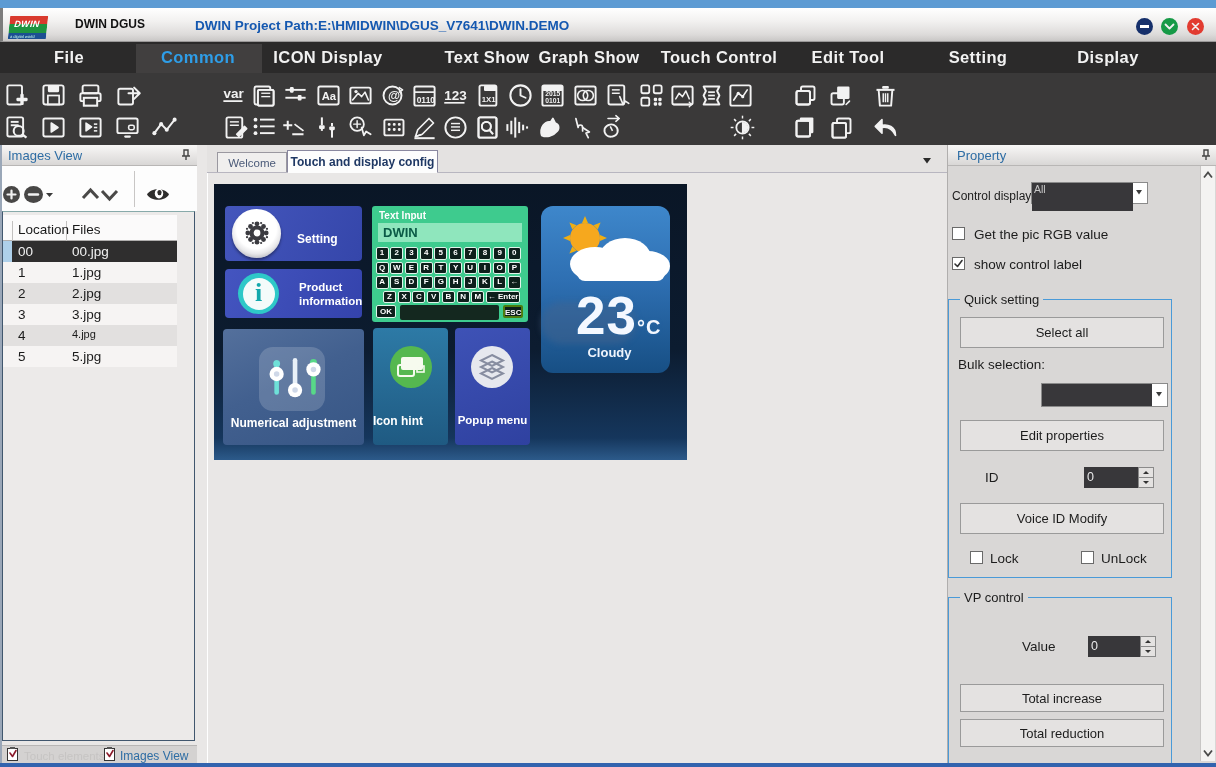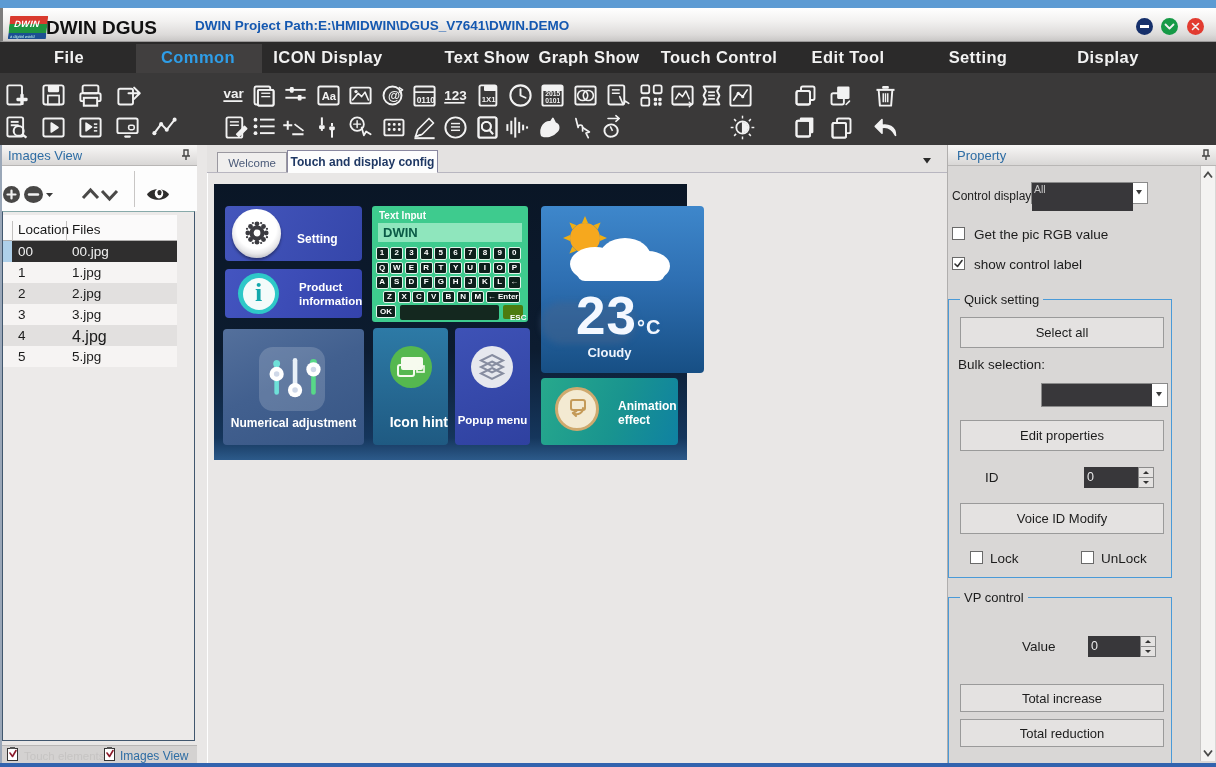--- a/index.html
+++ b/index.html
@@ -10,21 +10,21 @@
 </style></head><body>
 <div class="abs" style="left:0;top:0;width:1216px;height:8px;background:#5d9bd3;"></div>
 <div class="abs" style="left:0;top:8px;width:1216px;height:34px;background:linear-gradient(180deg,#ffffff 0%,#f2f1f0 40%,#dddbda 80%,#c9c7c6 100%);border-left:3px solid #7c7c7c;border-bottom:1px solid #9a9898;"></div>
 <div class="abs" style="left:9px;top:16px;width:38px;height:23px;transform:skewX(-6deg);overflow:hidden;">
 <div class="abs" style="left:0;top:0;width:38px;height:8px;background:#d93a2e;"></div>
 <div class="abs" style="left:0;top:8px;width:38px;height:9px;background:#1f9440;"></div>
 <div class="abs" style="left:0;top:17px;width:38px;height:6px;background:#1c4f92;"></div>
 <div class="abs" style="left:5px;top:3px;color:#fff;font-size:9px;font-weight:700;font-style:italic;letter-spacing:.3px;">DWIN</div>
 <div class="abs" style="left:2px;top:17.5px;color:#cfe;font-size:4px;">a digital world</div>
 </div>
-<div class="abs" style="left:46px;top:17px;font-size:19px;font-weight:700;color:#111;">DWIN DGUS</div>
+<div class="abs" style="left:75px;top:17px;font-size:12px;font-weight:700;color:#111;">DWIN DGUS</div>
 <div class="abs" style="left:195px;top:18px;font-size:13.5px;font-weight:700;color:#1558b0;">DWIN Project Path:E:\HMIDWIN\DGUS_V7641\DWIN.DEMO</div>
 <div class="abs" style="left:1136px;top:18px;width:17px;height:17px;border-radius:50%;background:#16306b;"></div>
 <div class="abs" style="left:1140px;top:25px;width:9px;height:3px;background:#fff;"></div>
 <div class="abs" style="left:1161px;top:18px;width:17px;height:17px;border-radius:50%;background:#169a47;"></div>
 <div class="abs" style="left:1161px;top:18px;">
     <svg width="17" height="17" viewBox="0 0 17 17" style="display:block;">
       <path d="M4.5 6.5 L8.5 10.5 L12.5 6.5" fill="none" stroke="#f2f2f2" stroke-width="1.8" stroke-linecap="round" stroke-linejoin="round"></path>
     </svg>
   </div>
 <div class="abs" style="left:1187px;top:18px;width:17px;height:17px;border-radius:50%;background:#e23b30;"></div>
@@ -464,21 +464,21 @@
 <div class="abs" style="left:18px;top:265px;font-size:13.5px;color:#1a1a1a;">1</div>
 <div class="abs" style="left:72px;top:265px;font-size:13.5px;color:#1a1a1a;">1.jpg</div>
 <div class="abs" style="left:3px;top:283px;width:174px;height:21px;background:#e2e0df;"></div>
 <div class="abs" style="left:18px;top:286px;font-size:13.5px;color:#1a1a1a;">2</div>
 <div class="abs" style="left:72px;top:286px;font-size:13.5px;color:#1a1a1a;">2.jpg</div>
 <div class="abs" style="left:3px;top:304px;width:174px;height:21px;background:#f6f4f3;"></div>
 <div class="abs" style="left:18px;top:307px;font-size:13.5px;color:#1a1a1a;">3</div>
 <div class="abs" style="left:72px;top:307px;font-size:13.5px;color:#1a1a1a;">3.jpg</div>
 <div class="abs" style="left:3px;top:325px;width:174px;height:21px;background:#e2e0df;"></div>
 <div class="abs" style="left:18px;top:328px;font-size:13.5px;color:#1a1a1a;">4</div>
-<div class="abs" style="left:72px;top:328px;font-size:16px;color:#1a1a1a;">4.jpg</div>
+<div class="abs" style="left:72px;top:328px;font-size:11px;color:#1a1a1a;">4.jpg</div>
 <div class="abs" style="left:3px;top:346px;width:174px;height:21px;background:#f6f4f3;"></div>
 <div class="abs" style="left:18px;top:349px;font-size:13.5px;color:#1a1a1a;">5</div>
 <div class="abs" style="left:72px;top:349px;font-size:13.5px;color:#1a1a1a;">5.jpg</div>
 <div class="abs" style="left:2px;top:745px;width:195px;height:18px;background:#d4d2d1;border-top:1px solid #b8b6b5;"></div>
 <div class="abs" style="left:7px;top:748px;width:11px;height:13px;background:#fff;border:1px solid #333;"></div>
 <div class="abs" style="left:10px;top:746.5px;width:5px;height:2.5px;background:#555;"></div>
 <div class="abs" style="left:8px;top:748px;">
     <svg width="10" height="11" viewBox="0 0 10 11" style="display:block;">
       <path d="M2 5 L4.5 8.5 L8 2.5" fill="none" stroke="#8b1a2a" stroke-width="1.6" stroke-linecap="round" stroke-linejoin="round"></path>
     </svg>
@@ -593,45 +593,45 @@
 <div style="position:absolute;left:11.0px;top:84.5px;width:13.1px;height:12.5px;background:#0d1f1b;border:1px solid #dff5ea;border-radius:2px;color:#fff;font-size:8px;font-weight:700;text-align:center;line-height:10.5px;">Z</div>
       <div style="position:absolute;left:25.7px;top:84.5px;width:13.1px;height:12.5px;background:#0d1f1b;border:1px solid #dff5ea;border-radius:2px;color:#fff;font-size:8px;font-weight:700;text-align:center;line-height:10.5px;">X</div>
       <div style="position:absolute;left:40.4px;top:84.5px;width:13.1px;height:12.5px;background:#0d1f1b;border:1px solid #dff5ea;border-radius:2px;color:#fff;font-size:8px;font-weight:700;text-align:center;line-height:10.5px;">C</div>
       <div style="position:absolute;left:55.1px;top:84.5px;width:13.1px;height:12.5px;background:#0d1f1b;border:1px solid #dff5ea;border-radius:2px;color:#fff;font-size:8px;font-weight:700;text-align:center;line-height:10.5px;">V</div>
       <div style="position:absolute;left:69.8px;top:84.5px;width:13.1px;height:12.5px;background:#0d1f1b;border:1px solid #dff5ea;border-radius:2px;color:#fff;font-size:8px;font-weight:700;text-align:center;line-height:10.5px;">B</div>
       <div style="position:absolute;left:84.5px;top:84.5px;width:13.1px;height:12.5px;background:#0d1f1b;border:1px solid #dff5ea;border-radius:2px;color:#fff;font-size:8px;font-weight:700;text-align:center;line-height:10.5px;">N</div>
       <div style="position:absolute;left:99.2px;top:84.5px;width:13.1px;height:12.5px;background:#0d1f1b;border:1px solid #dff5ea;border-radius:2px;color:#fff;font-size:8px;font-weight:700;text-align:center;line-height:10.5px;">M</div>
       <div style="position:absolute;left:113.9px;top:84.5px;width:34.5px;height:12.5px;background:#0d1f1b;border:1px solid #dff5ea;border-radius:2px;color:#fff;font-size:8px;font-weight:700;text-align:center;line-height:10.5px;">← Enter</div>
 <div style="position:absolute;left:4.0px;top:99px;width:20.0px;height:13px;background:#0d1f1b;border:1px solid #dff5ea;border-radius:2px;color:#fff;font-size:8px;font-weight:700;text-align:center;line-height:11px;">OK</div>
 <div style="position:absolute;left:28px;top:99px;width:99px;height:15px;background:#14281f;border-radius:2px;"></div>
-<div style="position:absolute;left:131.0px;top:99px;width:20.0px;height:13px;background:#0d1f1b;border:7px solid #4d7c0f;border-radius:2px;color:#fff;font-size:8px;font-weight:700;text-align:left;line-height:11px;">ESC</div>
+<div style="position:absolute;left:131.0px;top:99px;width:20.0px;height:13px;background:#0d1f1b;border:2px solid #4d7c0f;border-radius:2px;color:#fff;font-size:8px;font-weight:700;text-align:left;line-height:11px;">ESC</div>
 </div>
 <div style="position:absolute;left:159px;top:144px;width:75px;height:117px;border-radius:4px;background:linear-gradient(180deg,#2d7aa6 0%,#1f5a82 100%);">
 <div style="position:absolute;left:17px;top:18px;width:42px;height:42px;border-radius:50%;background:#55b84f;"></div>
 <div style="position:absolute;left:24px;top:28px;">
         <svg width="30" height="24" viewBox="0 0 30 24" style="display:block;">
           <rect x="4" y="1" width="22" height="13" rx="2" fill="#f6fbee"></rect>
           <rect x="1" y="9" width="16" height="11" rx="2" fill="none" stroke="#f6fbee" stroke-width="2"></rect>
           <rect x="20" y="10" width="7" height="6" fill="none" stroke="#f6fbee" stroke-width="1.6"></rect>
         </svg>
       </div>
-<div style="position:absolute;left:0;top:86px;width:75px;text-align:right;color:#fff;font-size:14px;font-weight:700;">Icon hint</div>
+<div style="position:absolute;left:0;top:86px;width:75px;text-align:left;color:#fff;font-size:12px;font-weight:700;">Icon hint</div>
 </div>
 <div style="position:absolute;left:241px;top:144px;width:75px;height:117px;border-radius:4px;background:linear-gradient(160deg,#3e52b6 0%,#2f41a0 100%);padding-left:44px;">
 <div style="position:absolute;left:16px;top:18px;width:42px;height:42px;border-radius:50%;background:#e6e8ee;"></div>
 <div style="position:absolute;left:23px;top:25px;">
         <svg width="28" height="28" viewBox="0 0 28 28" style="display:block;">
           <path d="M14 2.0 L25 7.5 L14 13.0 L3 7.5 Z" fill="none" stroke="#878da0" stroke-width="2"></path>
           <path d="M14 8.5 L25 14 L14 19.5 L3 14 Z" fill="none" stroke="#878da0" stroke-width="2"></path>
           <path d="M14 15.0 L25 20.5 L14 26.0 L3 20.5 Z" fill="none" stroke="#878da0" stroke-width="2"></path>
         </svg>
       </div>
 <div style="position:absolute;left:0;top:86px;width:75px;text-align:center;color:#fff;font-size:11.5px;font-weight:700;">Popup menu</div>
 </div>
-<div style="position:absolute;left:327px;top:22px;width:163px;height:167px;border-radius:4px;background:linear-gradient(180deg,#3e87cb 0%,#2e6fb2 45%,#174f84 100%);">
+<div style="position:absolute;left:327px;top:22px;width:129px;height:167px;border-radius:12px;background:linear-gradient(180deg,#3e87cb 0%,#2e6fb2 45%,#174f84 100%);">
 <div style="position:absolute;left:0px;top:96px;width:95px;height:42px;border-radius:21px;background:rgba(70,100,140,0.45);filter:blur(3px);"></div>
 <div style="position:absolute;left:18px;top:6px;">
         <svg width="52" height="52" viewBox="0 0 52 52" style="display:block;">
           <circle cx="26" cy="26" r="15" fill="#f6a81e"></circle>
           <path d="M26 4 L29 11 L23 11 Z" fill="#f0ae12" transform="rotate(0 26 26)"></path>
           <path d="M26 4 L29 11 L23 11 Z" fill="#f0ae12" transform="rotate(45 26 26)"></path>
           <path d="M26 4 L29 11 L23 11 Z" fill="#f0ae12" transform="rotate(90 26 26)"></path>
           <path d="M26 4 L29 11 L23 11 Z" fill="#f0ae12" transform="rotate(135 26 26)"></path>
           <path d="M26 4 L29 11 L23 11 Z" fill="#f0ae12" transform="rotate(180 26 26)"></path>
           <path d="M26 4 L29 11 L23 11 Z" fill="#f0ae12" transform="rotate(225 26 26)"></path>
@@ -643,30 +643,20 @@
         <svg width="106" height="56" viewBox="0 0 106 56" style="display:block;">
           <ellipse cx="30" cy="36" rx="25" ry="17" fill="#fff"></ellipse>
           <ellipse cx="60" cy="30" rx="26" ry="20" fill="#fff"></ellipse>
           <ellipse cx="83" cy="38" rx="22" ry="15" fill="#fff"></ellipse>
           <rect x="12" y="36" width="88" height="17" rx="8" fill="#fff"></rect>
         </svg>
       </div>
 <div style="position:absolute;left:35px;top:83px;color:#f4f8ff;font-size:53px;line-height:1;font-weight:700;text-shadow:0 0 3px #2a6aa8;letter-spacing:1px;">23<span style="font-size:20px;font-weight:700;">°C</span></div>
 <div style="position:absolute;left:0;top:139px;width:137px;text-align:center;color:#eef4fc;font-size:13px;font-weight:700;">Cloudy</div>
 </div>
-<div style="position:absolute;left:327px;top:194px;width:137px;height:67px;border-radius:4px;background:linear-gradient(110deg,#27a98c 0%,#19948f 55%,#0f81a2 100%);">
-<div style="position:absolute;left:14px;top:9px;width:44px;height:44px;border-radius:50%;background:#f3ead2;border:3px solid #cfa96e;"></div>
-<div style="position:absolute;left:23px;top:18px;">
-        <svg width="26" height="26" viewBox="0 0 26 26" style="display:block;">
-          <rect x="7" y="4" width="14" height="10" rx="2" fill="none" stroke="#c49a58" stroke-width="2"></rect>
-          <path d="M19 12 C19 17 14 19.5 9.5 17.5 M12 20 L8.8 17 L12.4 15.2" stroke="#c49a58" stroke-width="2" fill="none" stroke-linecap="round" stroke-linejoin="round"></path>
-        </svg>
-      </div>
-<div style="position:absolute;left:77px;top:21px;color:#fff;font-size:12px;font-weight:700;line-height:14px;">Animation<br>effect</div>
-</div>
 </div>
 <div class="abs" style="left:947px;top:145px;width:269px;height:618px;background:#d9d7d6;border-left:1px solid #b0aead;"></div>
 <div class="abs" style="left:948px;top:145px;width:268px;height:21px;background:linear-gradient(180deg,#f8f7f6,#d9d7d6);border-bottom:1px solid #b8b6b5;"></div>
 <div class="abs" style="left:957px;top:148px;font-size:13px;color:#2e6da4;">Property</div>
 <div class="abs" style="left:1199px;top:148px;">
     <svg width="14" height="14" viewBox="0 0 14 14" style="display:block;">
       <g stroke="#444" stroke-width="1.4" fill="none">
         <path d="M5 2 L9 2 L9 8 L5 8 Z M3 8 L11 8 M7 8 L7 12"></path>
       </g>
     </svg>

